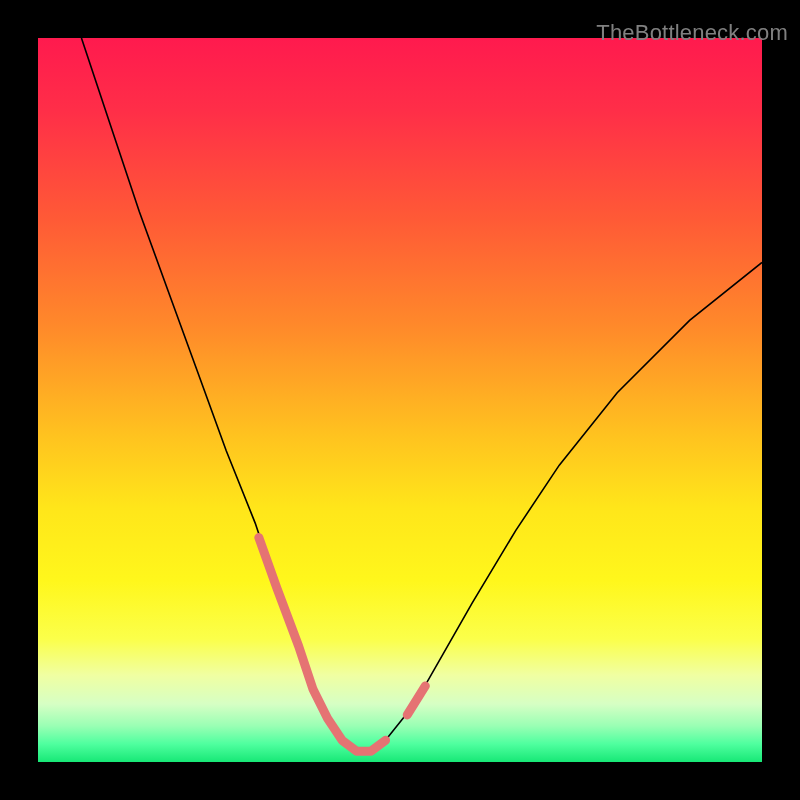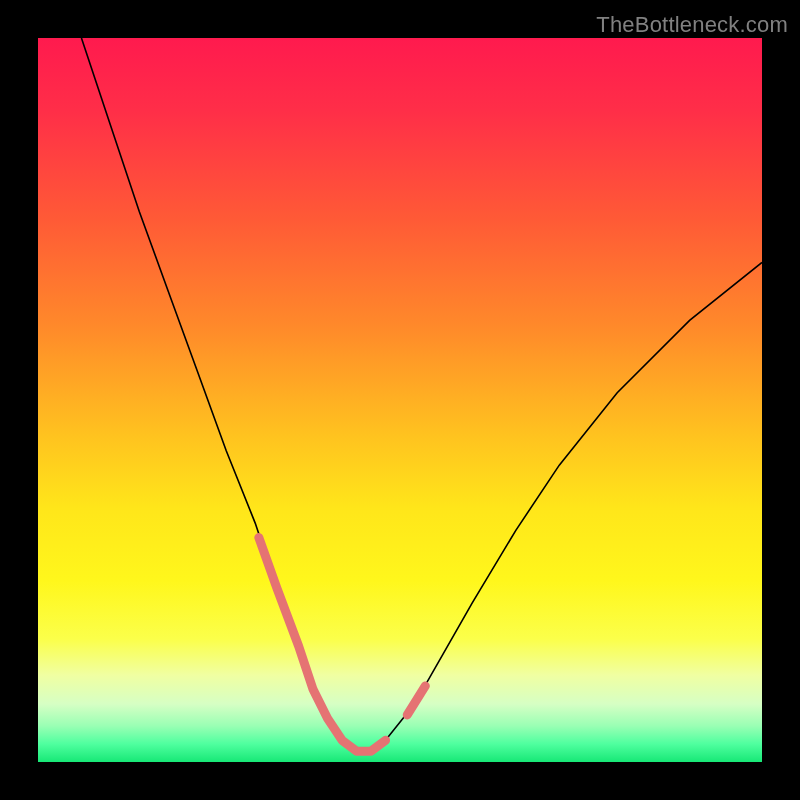--- a/index.html
+++ b/index.html
@@ -28,21 +28,21 @@
   }
   .gradient {
     position: absolute;
     left: 0;
     top: 0;
     width: 100%;
     height: 100%;
   }
   .watermark {
     position: absolute;
-    top: 12px;
+    top: 20px;
     right: 12px;
     font-family: Arial, Helvetica, sans-serif;
     font-size: 22px;
     font-weight: 500;
     color: #808080;
     letter-spacing: 0.2px;
   }
   svg.curve {
     position: absolute;
     left: 0;

